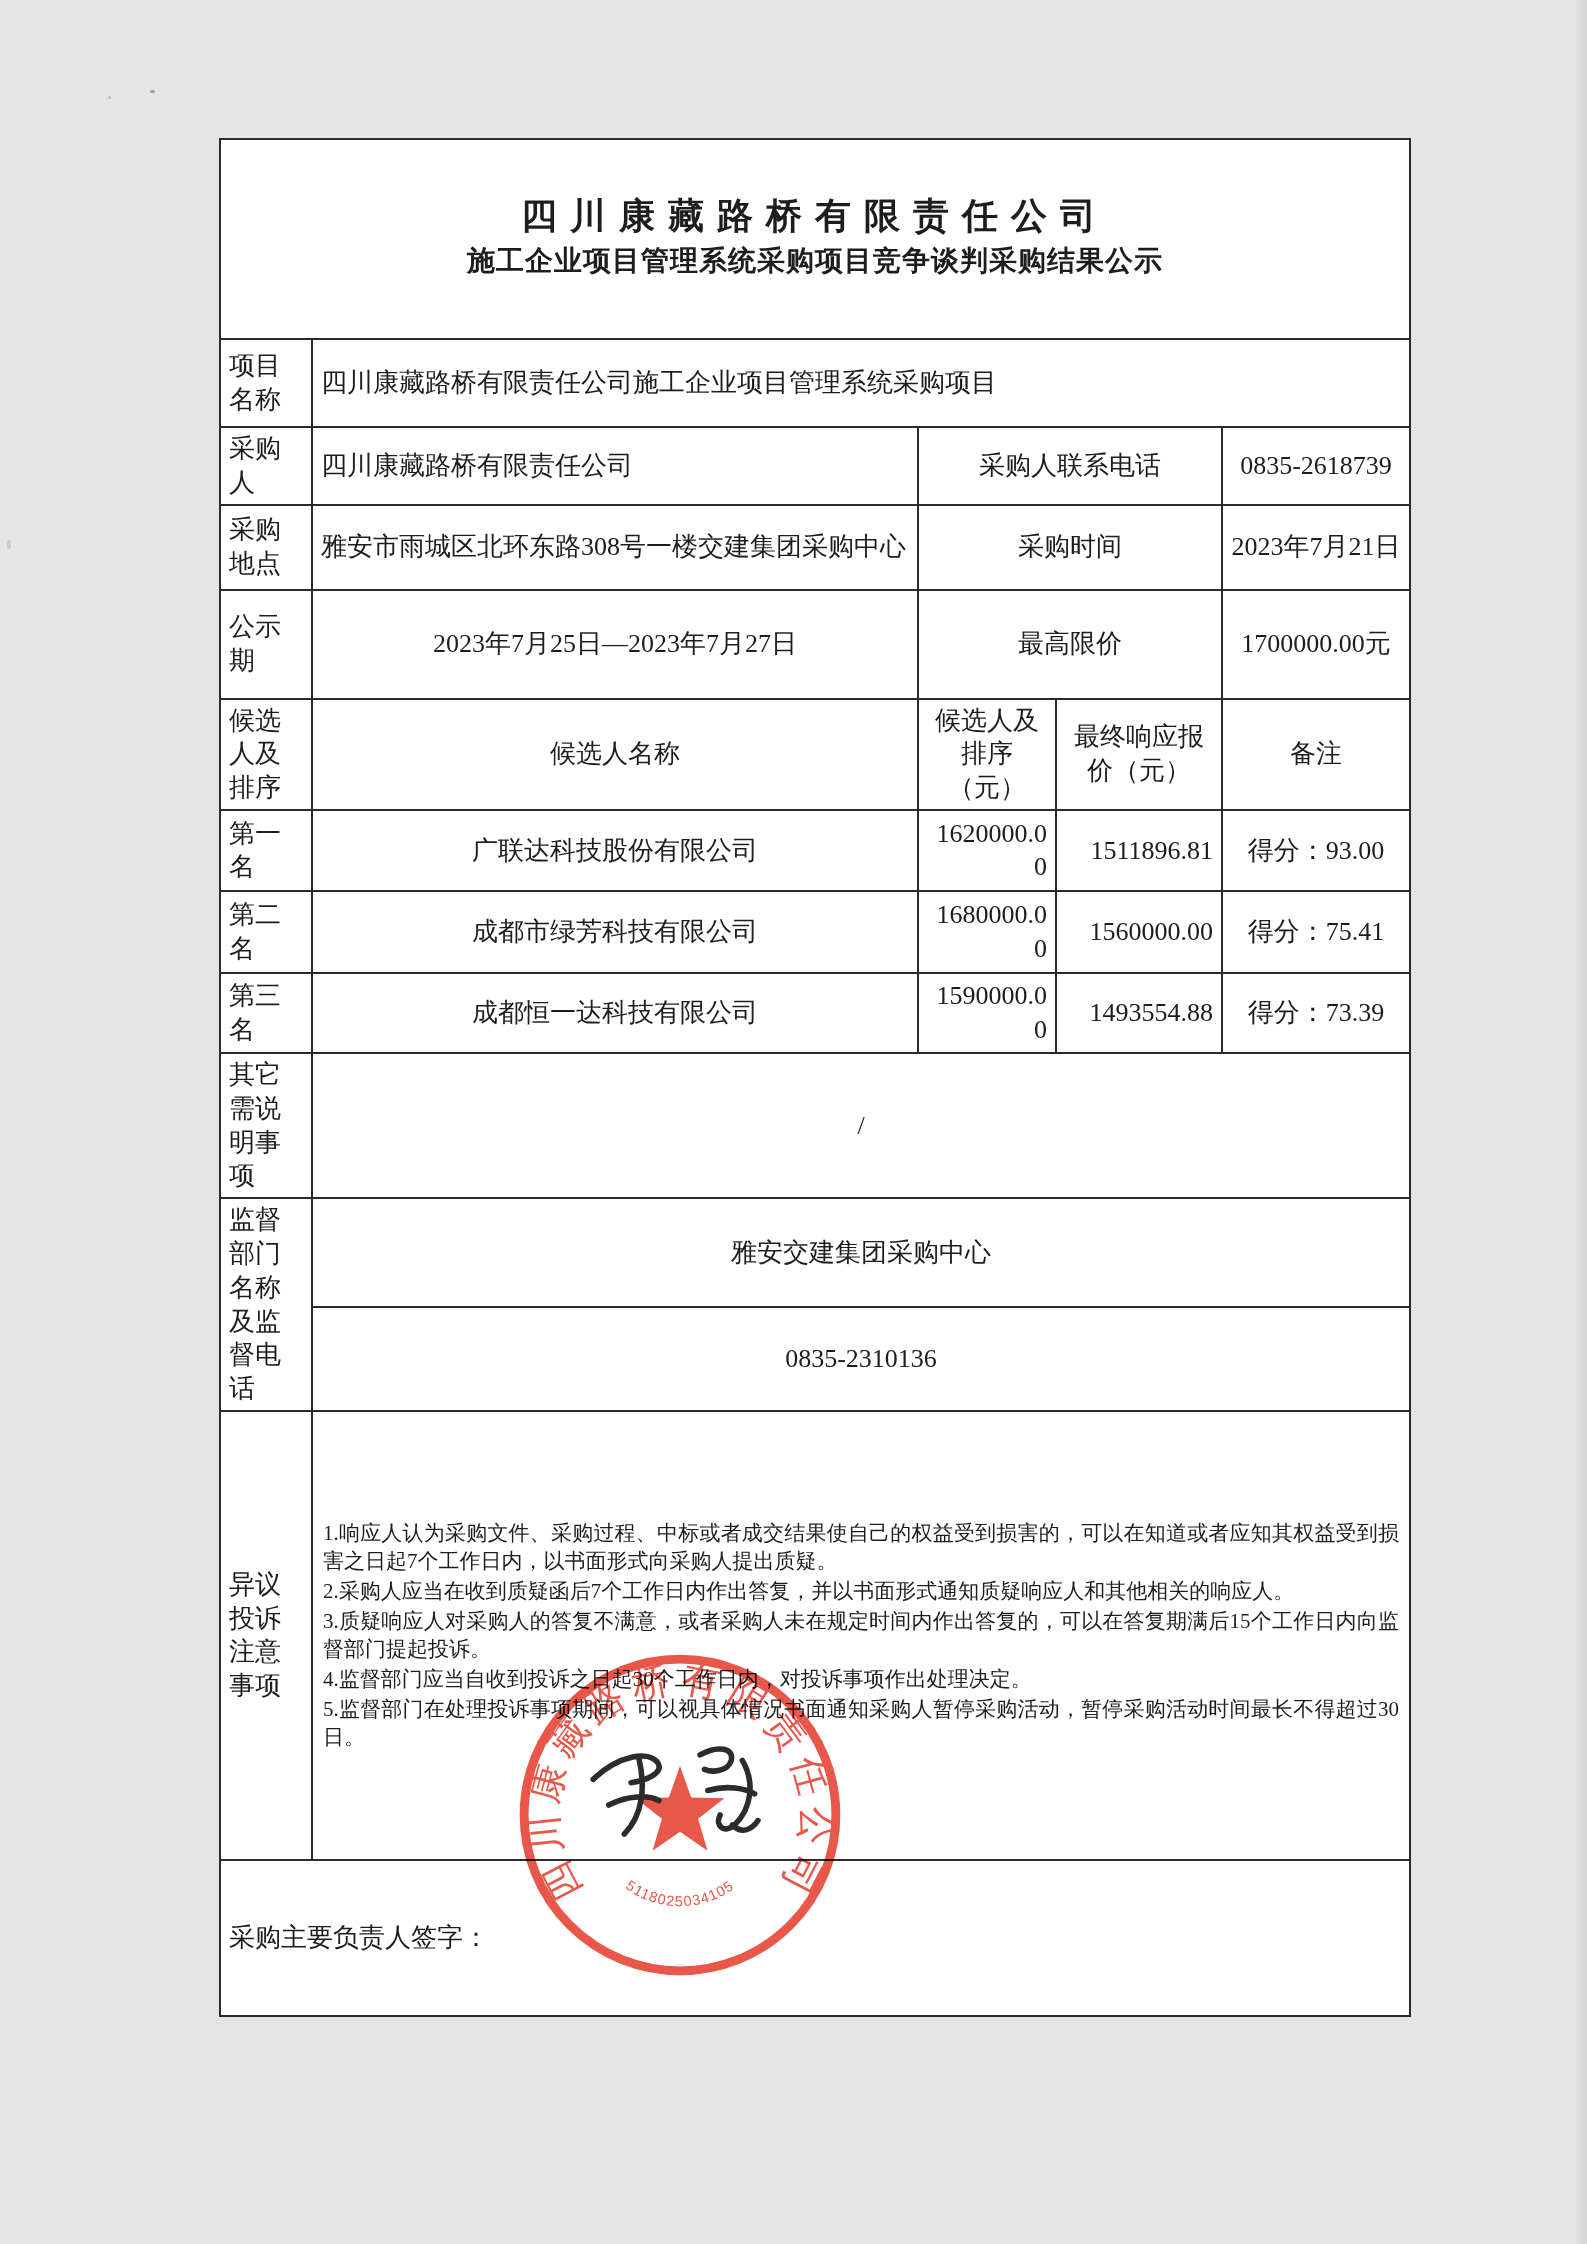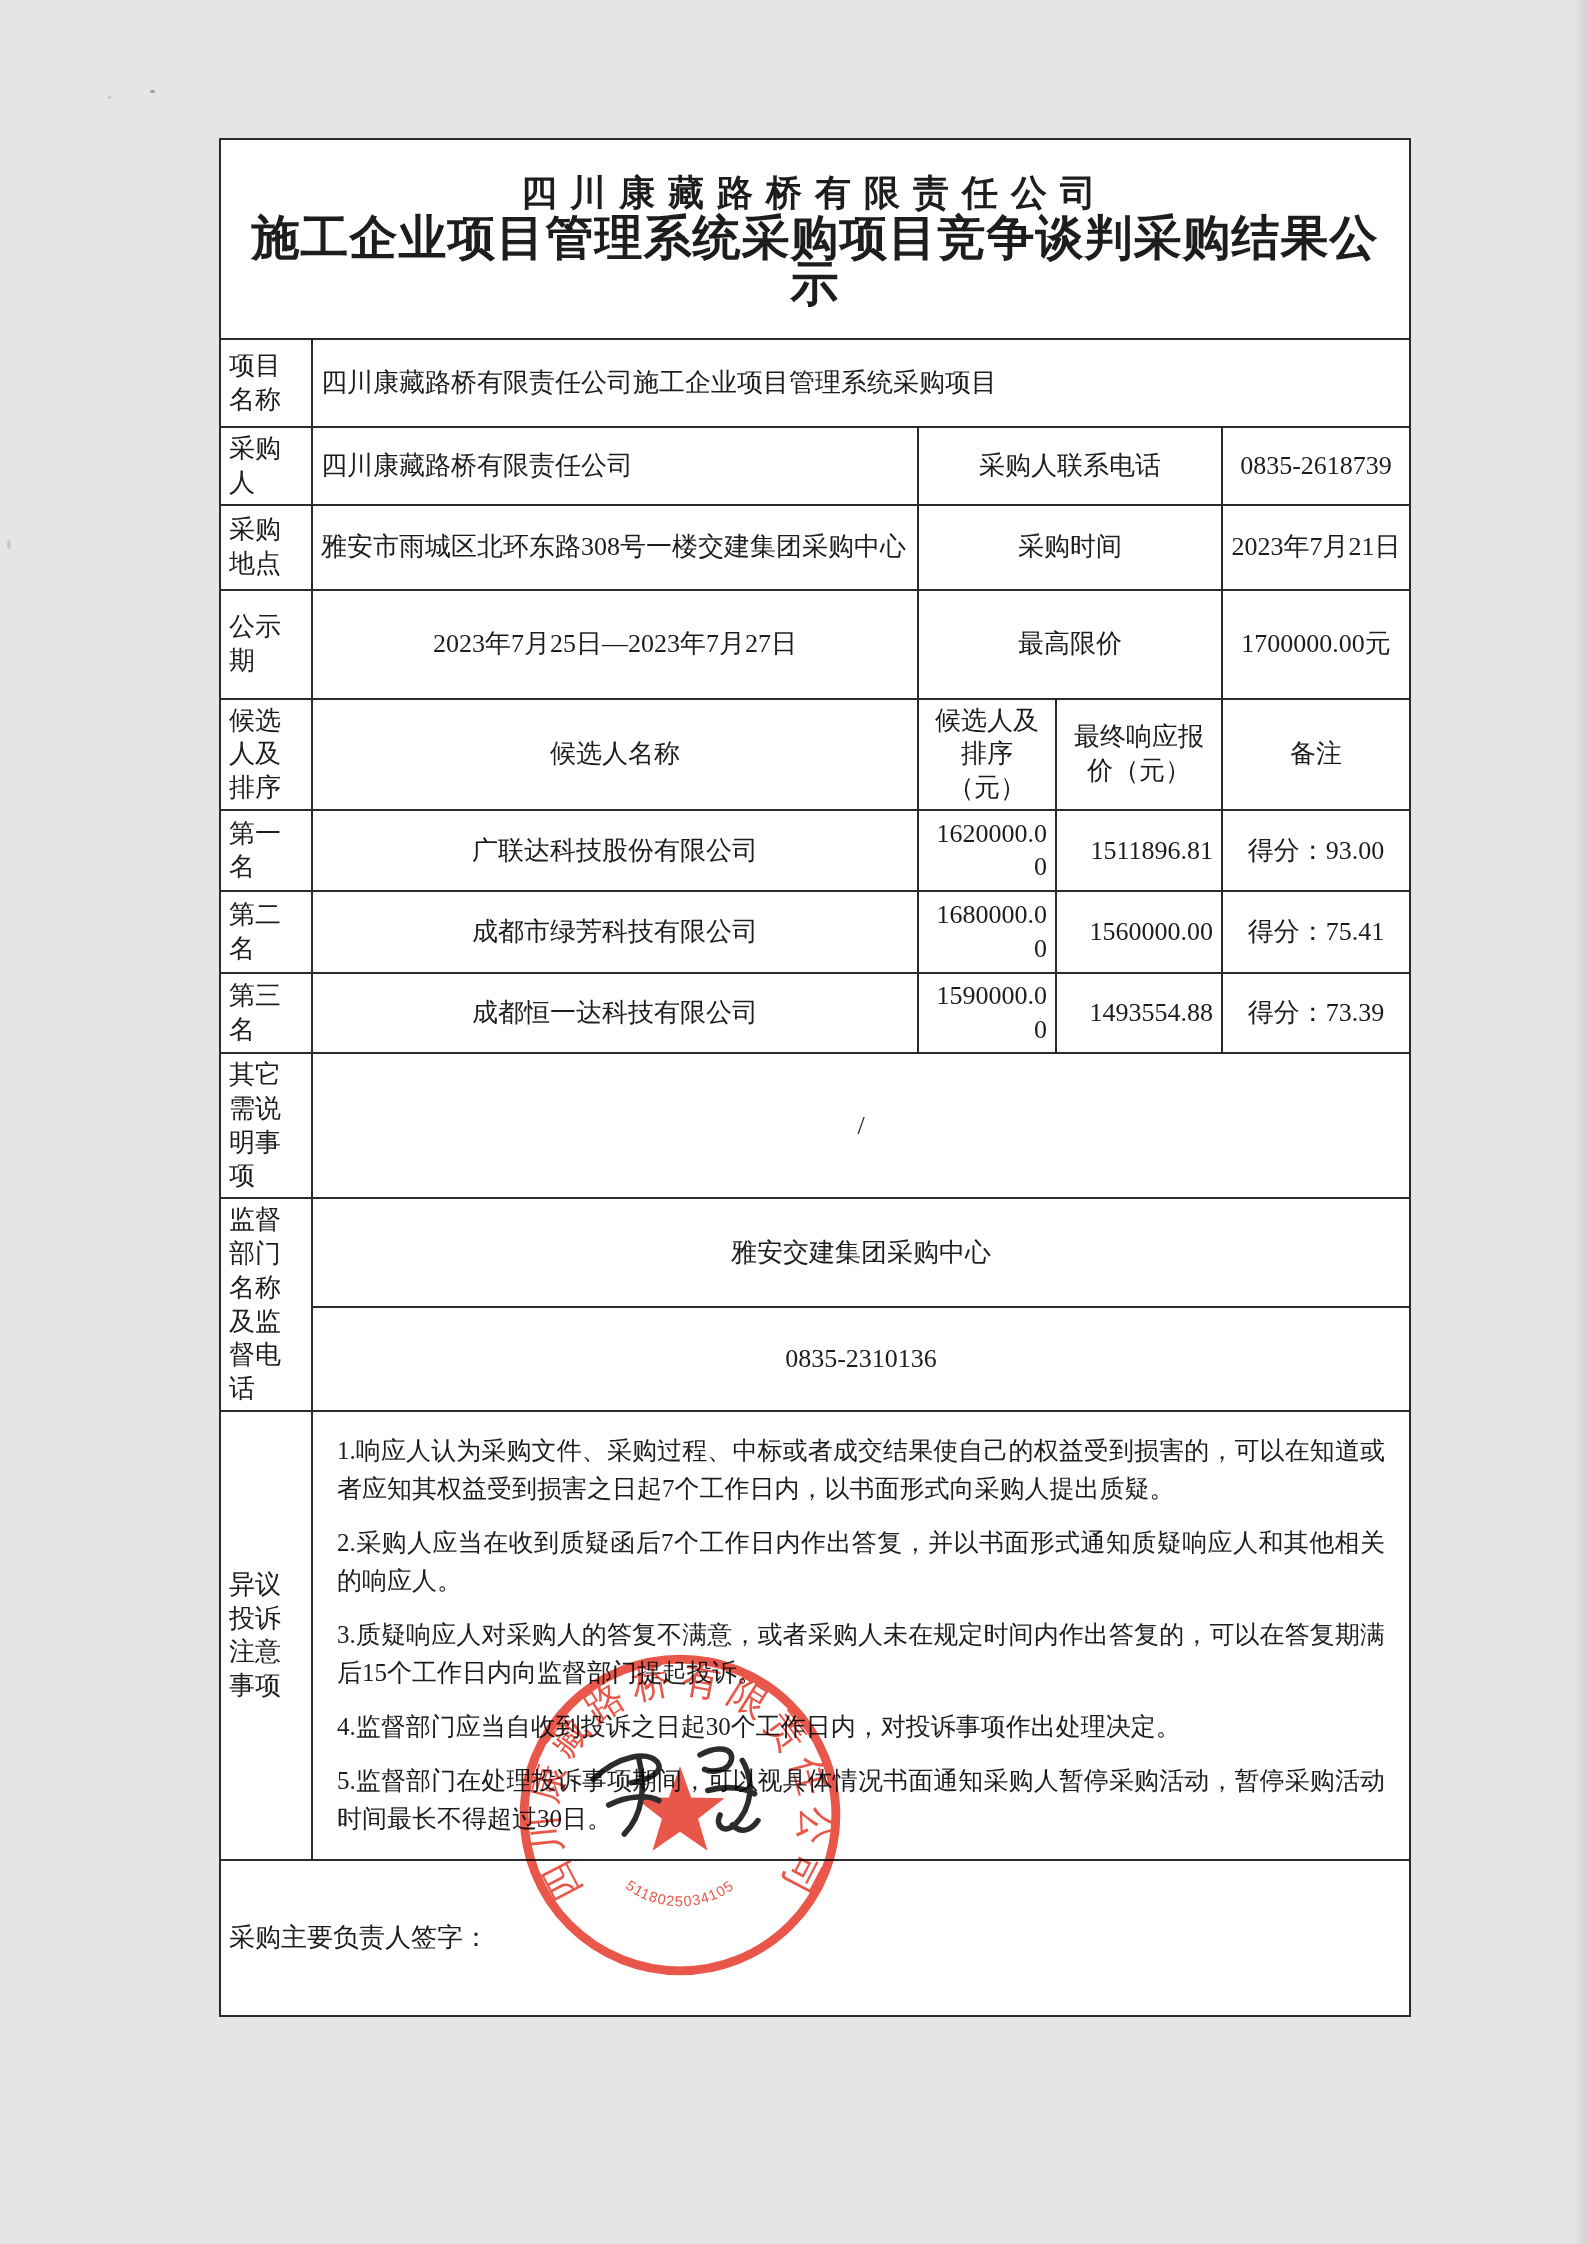--- a/index.html
+++ b/index.html
@@ -19,29 +19,29 @@
   table.doc td{border:2px solid #2b2b2b;padding:4px 8px;font-size:26px;
       line-height:1.3;vertical-align:middle;word-break:break-all;}
   col.c1{width:92px;}col.c2{width:606px;}col.c3a{width:138px;}
   col.c3b{width:166px;}col.c4{width:188px;}
 
   td.title-cell{border:2px solid #2b2b2b;text-align:center;vertical-align:bottom;
       padding-bottom:28px;}
   .title-l1{font-family:"Liberation Sans","DejaVu Sans",sans-serif;font-weight:bold;
       font-size:36px;letter-spacing:13px;line-height:44px;}
   .title-l2{font-family:"Liberation Sans","DejaVu Sans",sans-serif;font-weight:bold;
-      font-size:48px;letter-spacing:1px;line-height:46px;}
+      font-size:28px;letter-spacing:1px;line-height:46px;}
 
   td.lbl{text-align:left;padding:4px 6px;}
   td.val-left{text-align:left;}
   td.val-center{text-align:center;}
   td.num{text-align:right;padding-right:10px;}
   td.hdr{text-align:center;font-size:25px;padding:4px 4px;}
   td.notes{text-align:left;vertical-align:middle;padding:10px 14px;}
-  td.notes p{margin:16px;font-size:25px;line-height:38px;text-align:justify;}
+  td.notes p{margin:2px;font-size:21px;line-height:28px;text-align:justify;}
   td.sig-cell{text-align:left;vertical-align:middle;padding-left:10px;font-size:28px;}
 
   .stamp-wrap{position:absolute;left:513px;top:1648px;width:334px;height:334px;
       mix-blend-mode:multiply;opacity:.92;pointer-events:none;}
 </style>
 </head>
 <body>
 
 <div class="page">
   <div class="edge-shade"></div>

